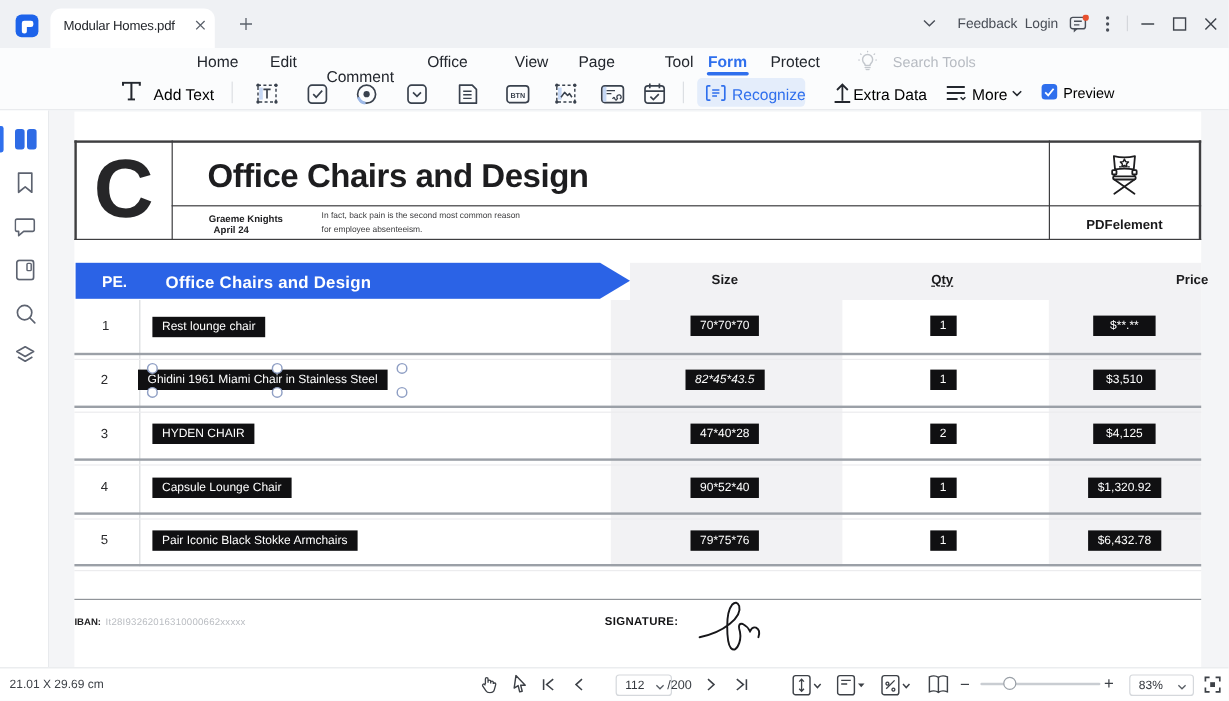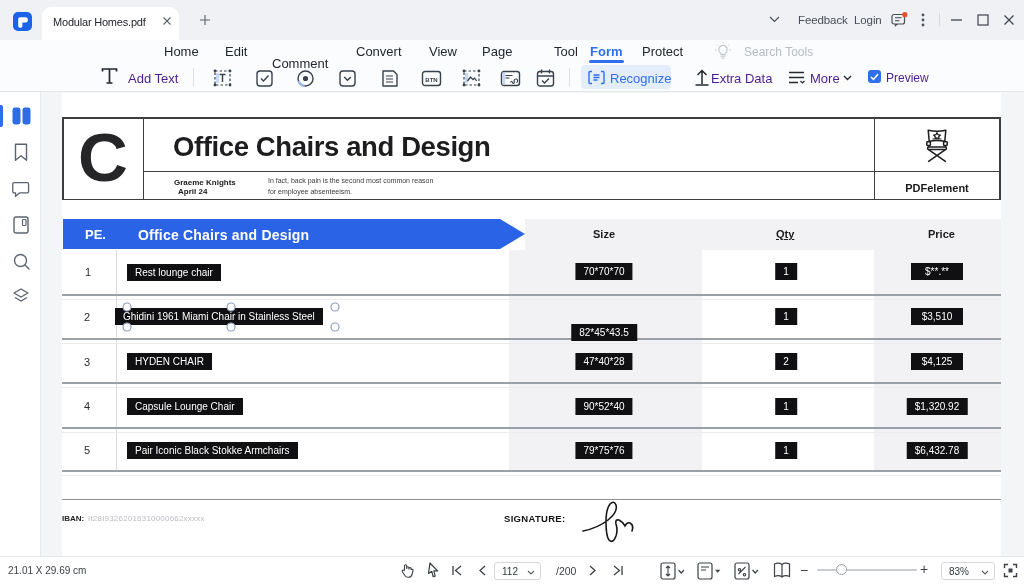--- a/index.html
+++ b/index.html
@@ -12,21 +12,21 @@
   #appicon { left:13px; top:12px; width:19px; height:19px; border-radius:5px; background:#1d63ea; }
   #tab { left:42px; top:7px; width:137px; height:33px; background:#ffffff; border-radius:9px 9px 0 0; }
   #tabtitle { left:53px; top:16px; font-size:11px; color:#23262b; letter-spacing:-0.2px; }
   .tbtxt { font-size:11.5px; color:#494e57; top:14px; letter-spacing:-0.1px; }
 
   
   #ribbon { left:0; top:40px; width:1024px; height:52px; background:#fbfcfd; border-bottom:1px solid #e4e7ea; }
   .menu { top:44px; font-size:13px; color:#23272e; position:absolute; }
   #formtab { color:#2f6fed; font-weight:bold; }
   #formline { left:589px; top:60px; width:35px; height:3px; border-radius:2px; background:#2f6fed; }
-  .tool-label { top:71px; font-size:13px; color:#4c1d95; position:absolute; }
+  .tool-label { top:71px; font-size:13px; color:#000000; position:absolute; }
   .sep { top:68px; width:1px; height:18px; background:#dcdfe3; position:absolute; }
 
   
   #sidebar { left:0; top:92px; width:41px; height:464px; background:#ffffff; border-right:1px solid #e8eaed; }
   #sideind { left:0px; top:105px; width:3px; height:22px; background:#2f6fed; border-radius:0 2px 2px 0; }
 
   
   #canvas { left:41px; top:92px; width:983px; height:464px; background:#f4f5f7; }
   #page { left:62px; top:93px; width:939px; height:463px; background:#ffffff; }
 
@@ -104,21 +104,21 @@
     <rect x="1" y="1" width="10" height="10" fill="none" stroke="#3f444c" stroke-width="1.2"></rect>
   </svg>
 <svg class="abs" style="left:1003px;top:14px;" width="12" height="12" viewBox="0 0 12 12">
     <path d="M1.5 1.5 L10.5 10.5 M10.5 1.5 L1.5 10.5" stroke="#3f444c" stroke-width="1.2"></path>
   </svg>
 
 <div class="abs" id="ribbon"></div>
 <div class="menu" style="left:164px;">Home</div>
 <div class="menu" style="left:225px;">Edit</div>
 <div class="menu" style="left:272px;margin-top:12px;">Comment</div>
-<div class="menu" style="left:356px;">Convert</div>
+<div class="menu" style="left:356px;">Office</div>
 <div class="menu" style="left:429px;">View</div>
 <div class="menu" style="left:482px;">Page</div>
 <div class="menu" style="left:554px;">Tool</div>
 <div class="menu" id="formtab" style="left:590px;">Form</div>
 <div class="menu" style="left:642px;">Protect</div>
 <div class="abs" id="formline"></div>
 <svg class="abs" style="left:715px;top:42px;" width="16" height="17" viewBox="0 0 16 17">
   <g stroke="#c3c7cd" fill="none" stroke-width="1.2" stroke-linecap="round">
     <path d="M5.2 10.8 a4.2 4.2 0 1 1 5.6 0 q-0.8 0.7 -0.8 1.7 h-4 q0 -1 -0.8 -1.7 Z"></path>
     <path d="M6 14.2 h4 M6.8 16 h2.4"></path>
@@ -265,21 +265,21 @@
 </svg>
 <div class="abs" style="left:874px;top:182px;width:126px;text-align:center;font-size:11px;font-weight:bold;color:#19191b;">PDFelement</div>
 
 <div class="band" style="left:525px;top:219px;width:476px;height:31px;"></div>
 <div class="abs" id="banner"></div>
 <div class="abs" id="bannertip"></div>
 <div class="bannertxt" style="left:85px;">PE.</div>
 <div class="bannertxt" style="left:138px;font-size:14px;letter-spacing:0.2px;">Office Chairs and Design</div>
 <div class="colhead" style="left:593px;">Size</div>
 <div class="colhead" style="left:776px;text-decoration:underline;">Qty</div>
-<div class="colhead" style="left:928px;">Price</div>
+<div class="colhead" style="left:980px;">Price</div>
 
 <div class="band" style="left:509px;top:250px;width:193px;height:222px;"></div>
 <div class="band" style="left:874px;top:250px;width:127px;height:222px;"></div>
 <div class="abs" style="left:116px;top:250px;width:1px;height:222px;background:#d9dbde;"></div>
 
 <div class="rowline" style="top:294px;"></div>
 <div class="rowline2" style="top:299px;"></div>
 <div class="rowline" style="top:338px;"></div>
 <div class="rowline2" style="top:343px;"></div>
 <div class="rowline" style="top:382px;"></div>
@@ -295,21 +295,21 @@
 <div class="num" style="left:84px;top:400px;">4</div>
 <div class="num" style="left:84px;top:444px;">5</div>
 
 <div class="pill" style="left:127px;top:264px;">Rest lounge chair</div>
 <div class="pill" id="selpill" style="left:115px;top:308px;">Ghidini 1961 Miami Chair in Stainless Steel</div>
 <div class="pill" style="left:127px;top:353px;">HYDEN CHAIR</div>
 <div class="pill" style="left:127px;top:398px;">Capsule Lounge Chair</div>
 <div class="pill" style="left:127px;top:442px;">Pair Iconic Black Stokke Armchairs</div>
 
 <div class="pill pillc" style="left:604px;top:263px;">70*70*70</div>
-<div class="pill pillc" style="left:604px;top:324px;">82*45*43.5</div>
+<div class="pill pillc" style="left:604px;top:308px;font-style:italic;">82*45*43.5</div>
 <div class="pill pillc" style="left:604px;top:353px;">47*40*28</div>
 <div class="pill pillc" style="left:604px;top:398px;">90*52*40</div>
 <div class="pill pillc" style="left:604px;top:442px;">79*75*76</div>
 
 <div class="pill pillc" style="left:786px;top:263px;">1</div>
 <div class="pill pillc" style="left:786px;top:308px;">1</div>
 <div class="pill pillc" style="left:786px;top:353px;">2</div>
 <div class="pill pillc" style="left:786px;top:398px;">1</div>
 <div class="pill pillc" style="left:786px;top:442px;">1</div>
 
@@ -345,21 +345,21 @@
 </svg>
 <svg class="abs" style="left:425px;top:562px;" width="16" height="17" viewBox="0 0 16 17">
   <path d="M4 1.5 L4 12 L7 9.5 L9 14.5 L11 13.7 L9 8.8 L12.8 8.3 Z" fill="none" stroke="#3d4147" stroke-width="1.2" stroke-linejoin="round" transform="rotate(8 8 8)"></path>
 </svg>
 <svg class="abs" style="left:451px;top:565px;" width="13" height="11" viewBox="0 0 13 11">
   <path d="M2 1 V10 M10 1 L4.5 5.5 L10 10" fill="none" stroke="#3d4147" stroke-width="1.3"></path>
 </svg>
 <svg class="abs" style="left:478px;top:565px;" width="9" height="11" viewBox="0 0 9 11">
   <path d="M7 1 L2 5.5 L7 10" fill="none" stroke="#3d4147" stroke-width="1.3"></path>
 </svg>
-<div class="abs sbox" style="left:494px;top:562px;width:47px;height:18px;">
+<div class="abs sbox" style="left:513px;top:562px;width:47px;height:18px;">
   <span style="position:absolute;left:7px;top:3px;">112</span>
   <svg style="position:absolute;right:5px;top:7px;" width="8" height="5" viewBox="0 0 8 5">
       <path d="M1 1 L4 4 L7 1" fill="none" stroke="#5a5f66" stroke-width="1.1"></path>
     </svg>
 </div>
 <div class="abs" style="left:556px;top:565px;font-size:10.5px;color:#3d4147;">/200</div>
 <svg class="abs" style="left:588px;top:565px;" width="9" height="11" viewBox="0 0 9 11">
   <path d="M2 1 L7 5.5 L2 10" fill="none" stroke="#3d4147" stroke-width="1.3"></path>
 </svg>
 <svg class="abs" style="left:611px;top:565px;" width="13" height="11" viewBox="0 0 13 11">

